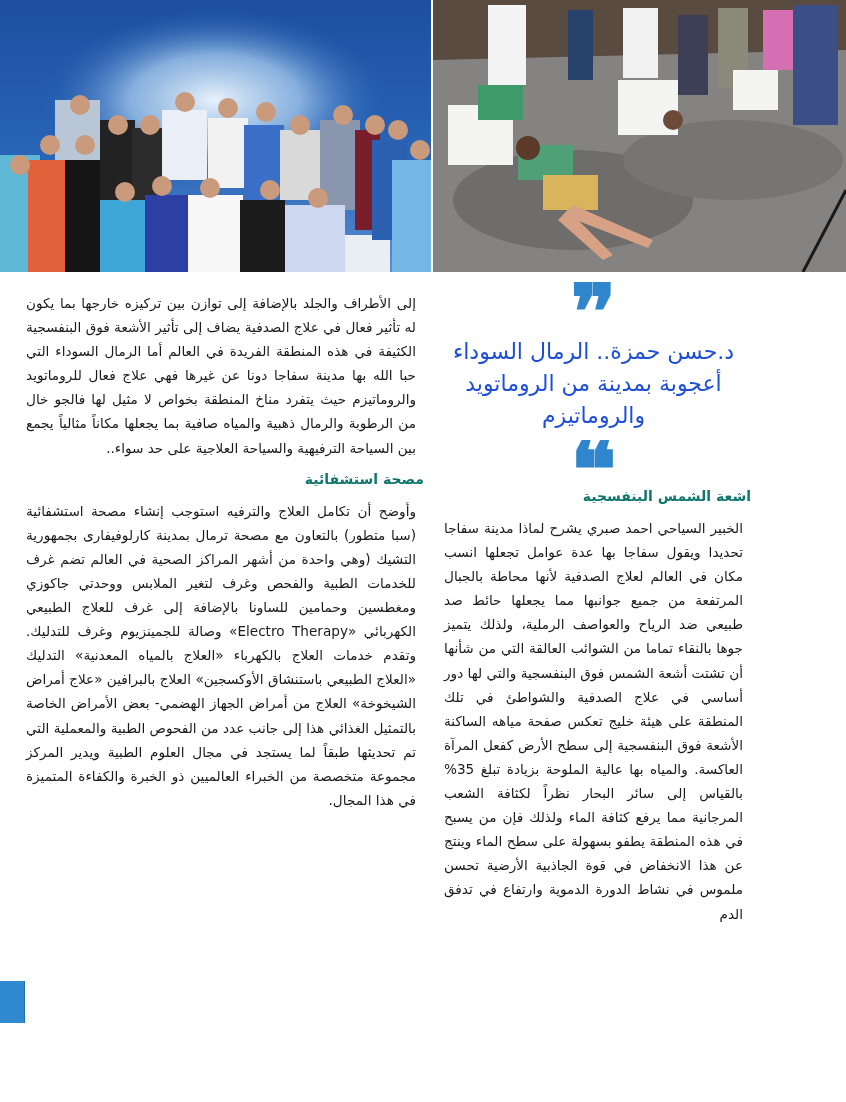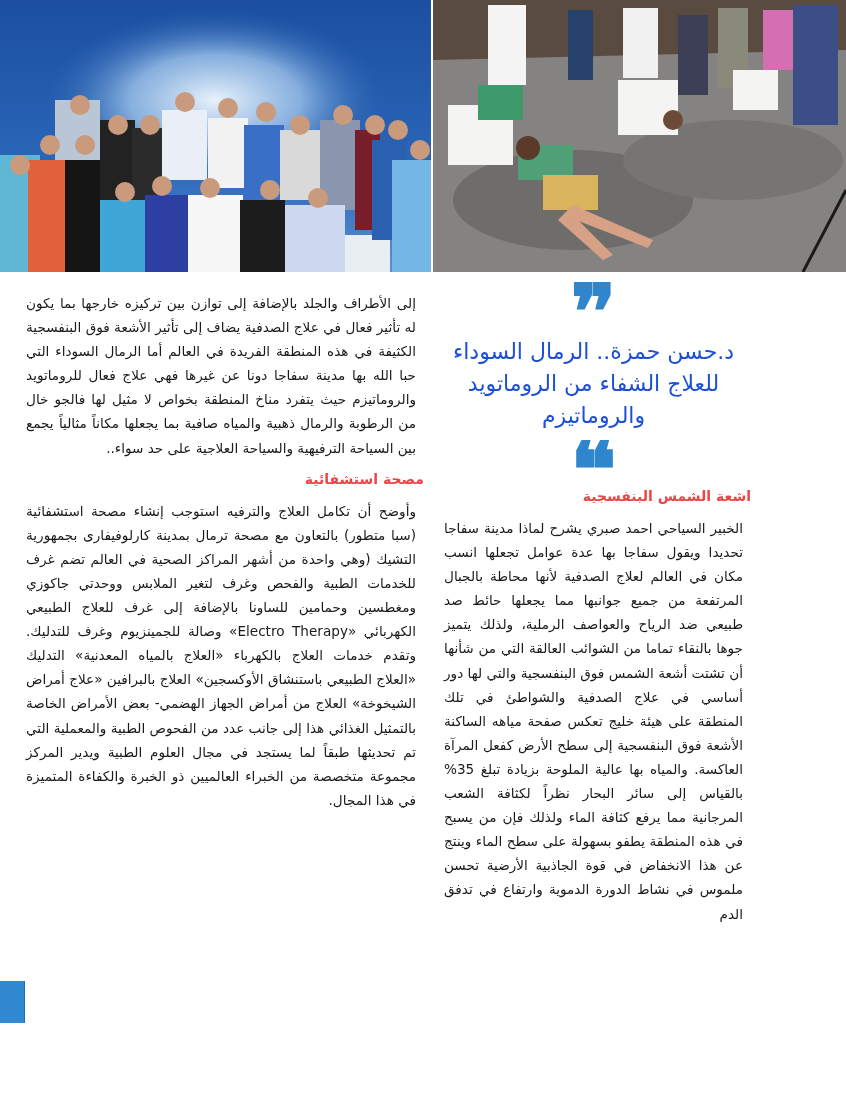--- a/index.html
+++ b/index.html
@@ -11,21 +11,21 @@
   .photo-left { left: 0; width: 431px; }
   .photo-right { left: 433px; width: 413px; }
   .photo svg { display: block; width: 100%; height: 100%; }
 
   .col { position: absolute; direction: rtl; text-align: justify; text-align-last: right;
     font-size: 13.6px; line-height: 24.1px; }
   .col p { margin: 8px; }
   .col-left { left: 18px; width: 406px; top: 283px; }
   .col-right { left: 436px; width: 315px; top: 485px; }
 
-  .subhead { color: #ef4444; font-weight: bold; font-size: 14px; line-height: 23px; margin: 0; text-align: right; }
+  .subhead { color: #0f766e; font-weight: bold; font-size: 14px; line-height: 23px; margin: 0; text-align: right; }
 
   .pullquote { position: absolute; left: 436px; width: 315px; top: 282px; text-align: center; direction: rtl; }
   .quote-mark { color: #2f86cc; font-family: "DejaVu Serif", serif; font-weight: bold; font-size: 86px; line-height: 60px; height: 44px; overflow: hidden; }
   .quote-mark.close { margin-top: 0; }
   .quote-mark.open { margin-top: 8px; }
   .pq-text { font-size: 22px; line-height: 32px; color: #1d4ed8; margin-top: 10px; }
 
   .page-tab { position: absolute; left: 0; top: 981px; width: 24px; height: 42px; background: #3089d1; border-right: 1px solid #1f6fb4; }
 </style>
 </head>
@@ -118,21 +118,21 @@
     <circle cx="95" cy="148" r="12" fill="#5b3a2a"></circle>
     <circle cx="240" cy="120" r="10" fill="#6b4a3a"></circle>
     <line x1="413" y1="190" x2="370" y2="272" stroke="#1a1a1a" stroke-width="3"></line>
   </svg>
 </div>
 
 <div class="pullquote">
   <div class="quote-mark close">❞</div>
   <div class="pq-text">
     <div>د.حسن حمزة.. الرمال السوداء</div>
-    <div>للعلاج الشفاء من الروماتويد</div>
+    <div>أعجوبة بمدينة من الروماتويد</div>
     <div>والروماتيزم</div>
   </div>
   <div class="quote-mark open">❝</div>
 </div>
 
 <div class="col col-right">
   <h3 class="subhead">اشعة الشمس البنفسجية</h3>
   <p>الخبير السياحي احمد صبري يشرح لماذا مدينة سفاجا تحديدا ويقول سفاجا بها عدة عوامل تجعلها انسب مكان في العالم لعلاج الصدفية لأنها محاطة بالجبال المرتفعة من جميع جوانبها مما يجعلها حائط صد طبيعي ضد الرياح والعواصف الرملية، ولذلك يتميز جوها بالنقاء تماما من الشوائب العالقة التي من شأنها أن تشتت أشعة الشمس فوق البنفسجية والتي لها دور أساسي في علاج الصدفية والشواطئ في تلك المنطقة على هيئة خليج تعكس صفحة مياهه الساكنة الأشعة فوق البنفسجية إلى سطح الأرض كفعل المرآة العاكسة. والمياه بها عالية الملوحة بزيادة تبلغ 35% بالقياس إلى سائر البحار نظراً لكثافة الشعب المرجانية مما يرفع كثافة الماء ولذلك فإن من يسبح في هذه المنطقة يطفو بسهولة على سطح الماء وينتج عن هذا الانخفاض في قوة الجاذبية الأرضية تحسن ملموس في نشاط الدورة الدموية وارتفاع في تدفق الدم</p>
 </div>
 

